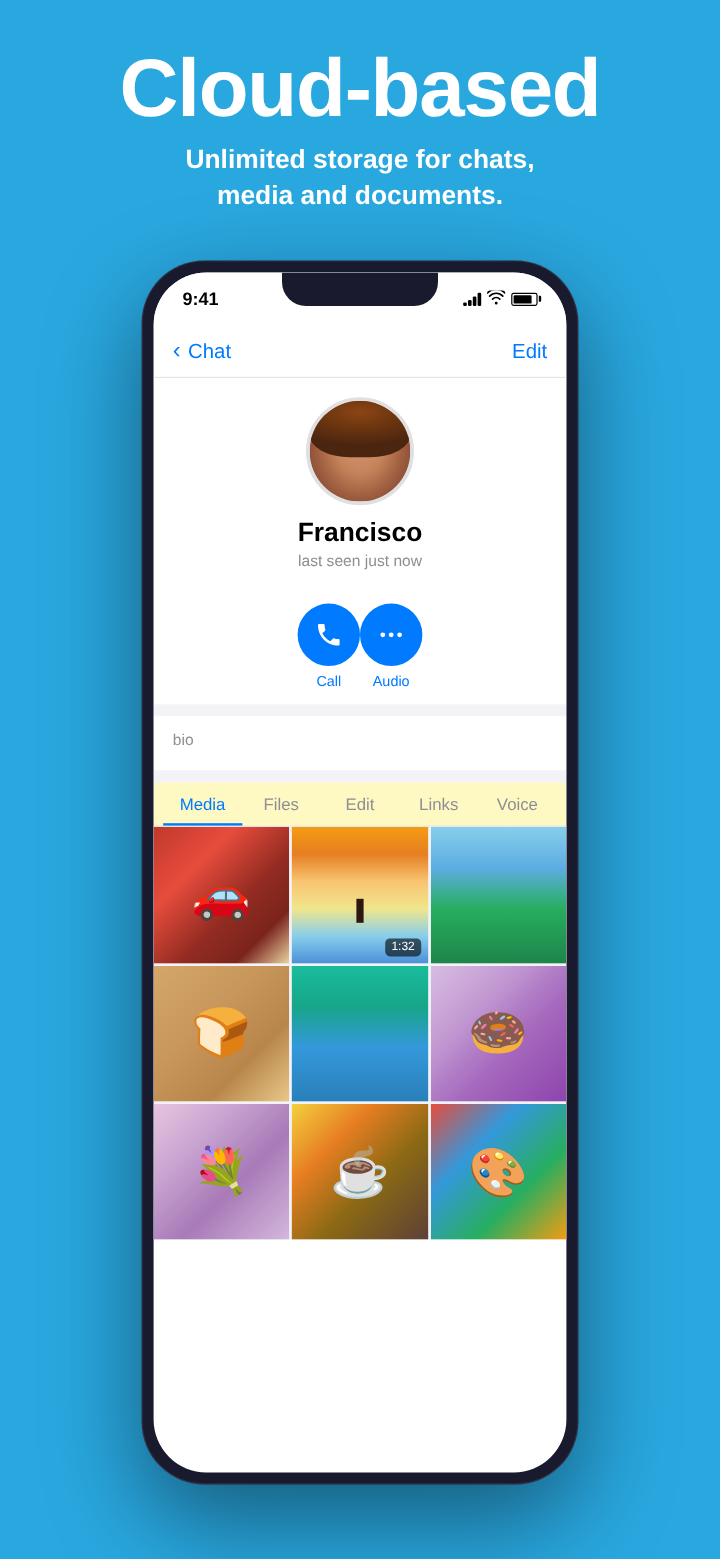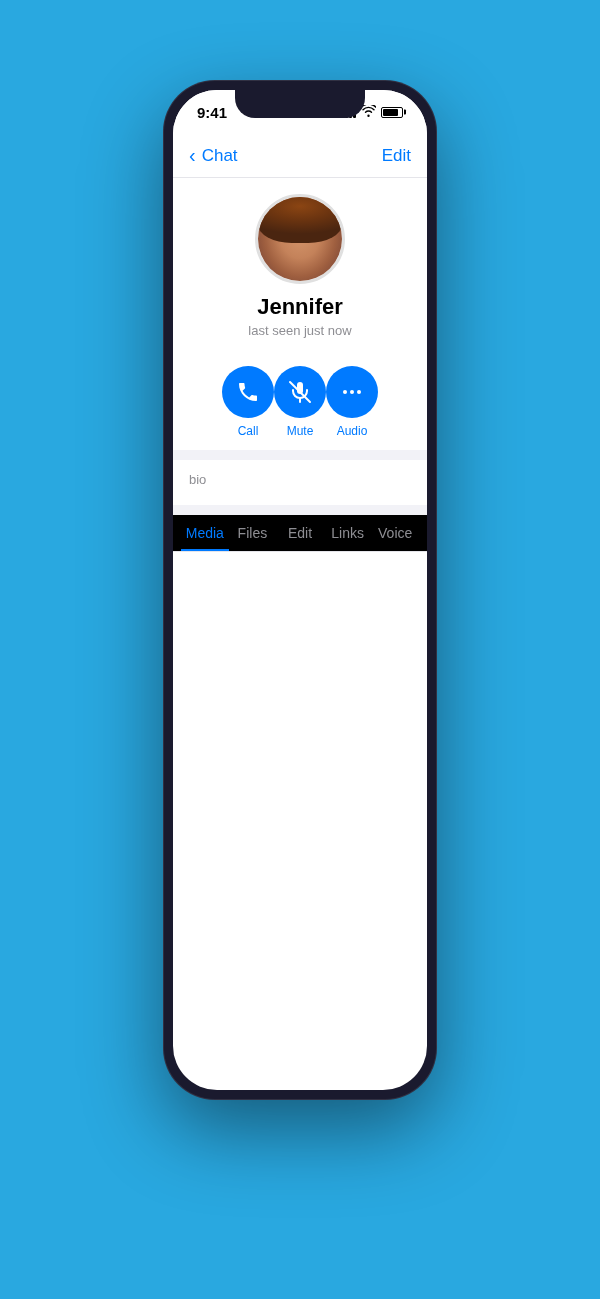--- a/index.html
+++ b/index.html
@@ -34,21 +34,21 @@
     }
 
     
     .phone-wrapper {
       display: flex;
       justify-content: center;
       margin-top: 20px;
     }
 
     .phone-shell {
-      width: 274px;
+      width: 364px;
       height: 1020px;
       background: #1a1a2e;
       border-radius: 52px;
       padding: 10px;
       box-shadow: 0 30px 80px rgba(0,0,0,0.45), inset 0 0 0 1px rgba(255,255,255,0.1);
       position: relative;
     }
 
     .phone-inner {
       width: 100%;
@@ -223,21 +223,21 @@
     }
 
     
     .divider-block2 {
       height: 10px;
       background: #f2f2f7;
     }
 
     
     .tabs-bar {
-      background: #000000;
+      background: #fef9c3;
       display: flex;
       border-bottom: 1px solid #e5e5ea;
       padding: 0 8px;
     }
 
     .tab-item {
       flex: 1;
       text-align: center;
       padding: 10px 4px;
       font-size: 14px;
@@ -441,20 +441,24 @@
       width: 85%;
       height: 100%;
       background: #000;
       border-radius: 1px;
     }
   </style>
 </head>
 <body>
 
 <div class="hero-section">
+  <h1 class="hero-title">Cloud-based</h1>
+  <p class="hero-subtitle">
+    Unlimited storage for chats,<br>media and documents.
+  </p>
 </div>
 
 <div class="phone-wrapper">
   <div class="phone-shell">
     <div class="phone-inner">
 
       <div class="status-bar">
         <div class="notch"></div>
         <span class="status-time">9:41</span>
         <div class="status-icons">
@@ -486,43 +490,32 @@
         <div style="color:#007AFF;font-size:17px;margin-left:29px;">Edit</div>
       </div>
 
       <div class="profile-section">
         <div class="avatar-circle">
           <div class="avatar-face">
             <div class="avatar-hair"></div>
 
           </div>
         </div>
-        <div class="profile-name">Jennifer</div>
+        <div class="profile-name">Francisco</div>
         <div class="profile-status">last seen just now</div>
       </div>
 
       <div class="action-buttons">
         <div class="action-btn-wrap">
           <div class="action-btn">
             <svg width="24" height="24" viewBox="0 0 24 24" fill="white">
               <path d="M6.6 10.8c1.4 2.8 3.8 5.1 6.6 6.6l2.2-2.2c.3-.3.7-.4 1-.2 1.1.4 2.3.6 3.6.6.6 0 1 .4 1 1V20c0 .6-.4 1-1 1-9.4 0-17-7.6-17-17 0-.6.4-1 1-1h3.5c.6 0 1 .4 1 1 0 1.3.2 2.5.6 3.6.1.3 0 .7-.2 1L6.6 10.8z"></path>
             </svg>
           </div>
           <span class="action-label">Call</span>
-        </div>
-        <div class="action-btn-wrap">
-          <div class="action-btn">
-            <svg width="24" height="24" viewBox="0 0 24 24" fill="white">
-              <path d="M12 2a3 3 0 0 1 3 3v6a3 3 0 0 1-6 0V5a3 3 0 0 1 3-3z"></path>
-              <path d="M19 10v1a7 7 0 0 1-14 0v-1" stroke="white" stroke-width="2" fill="none" stroke-linecap="round"></path>
-              <line x1="12" y1="18" x2="12" y2="22" stroke="white" stroke-width="2" stroke-linecap="round"></line>
-              <line x1="2" y1="2" x2="22" y2="22" stroke="white" stroke-width="2" stroke-linecap="round"></line>
-            </svg>
-          </div>
-          <span class="action-label">Mute</span>
         </div>
         <div class="action-btn-wrap">
           <div class="action-btn">
             <svg width="24" height="24" viewBox="0 0 24 24" fill="white">
               <circle cx="5" cy="12" r="2"></circle>
               <circle cx="12" cy="12" r="2"></circle>
               <circle cx="19" cy="12" r="2"></circle>
             </svg>
           </div>
           <span class="action-label">Audio</span>
@@ -538,16 +531,50 @@
       <div class="divider-block2"></div>
 
       <div class="tabs-bar">
         <div class="tab-item active">Media</div>
         <div class="tab-item">Files</div>
         <div class="tab-item">Edit</div>
         <div class="tab-item">Links</div>
         <div class="tab-item">Voice</div>
       </div>
 
+      <div class="media-grid">
+
+        <div class="media-cell">
+          <div class="media-cell-inner img-car"></div>
+        </div>
+        <div class="media-cell">
+          <div class="media-cell-inner img-beach">
+            <span class="video-badge">1:32</span>
+          </div>
+        </div>
+        <div class="media-cell">
+          <div class="media-cell-inner img-mountain"></div>
+        </div>
+
+        <div class="media-cell">
+          <div class="media-cell-inner img-toast"></div>
+        </div>
+        <div class="media-cell">
+          <div class="media-cell-inner img-pool"></div>
+        </div>
+        <div class="media-cell">
+          <div class="media-cell-inner img-donuts"></div>
+        </div>
+
+        <div class="media-cell">
+          <div class="media-cell-inner img-flowers"></div>
+        </div>
+        <div class="media-cell">
+          <div class="media-cell-inner img-coffee"></div>
+        </div>
+        <div class="media-cell">
+          <div class="media-cell-inner img-paint"></div>
+        </div>
+      </div>
 
     </div>
   </div>
 </div>
 
 </body></html>

